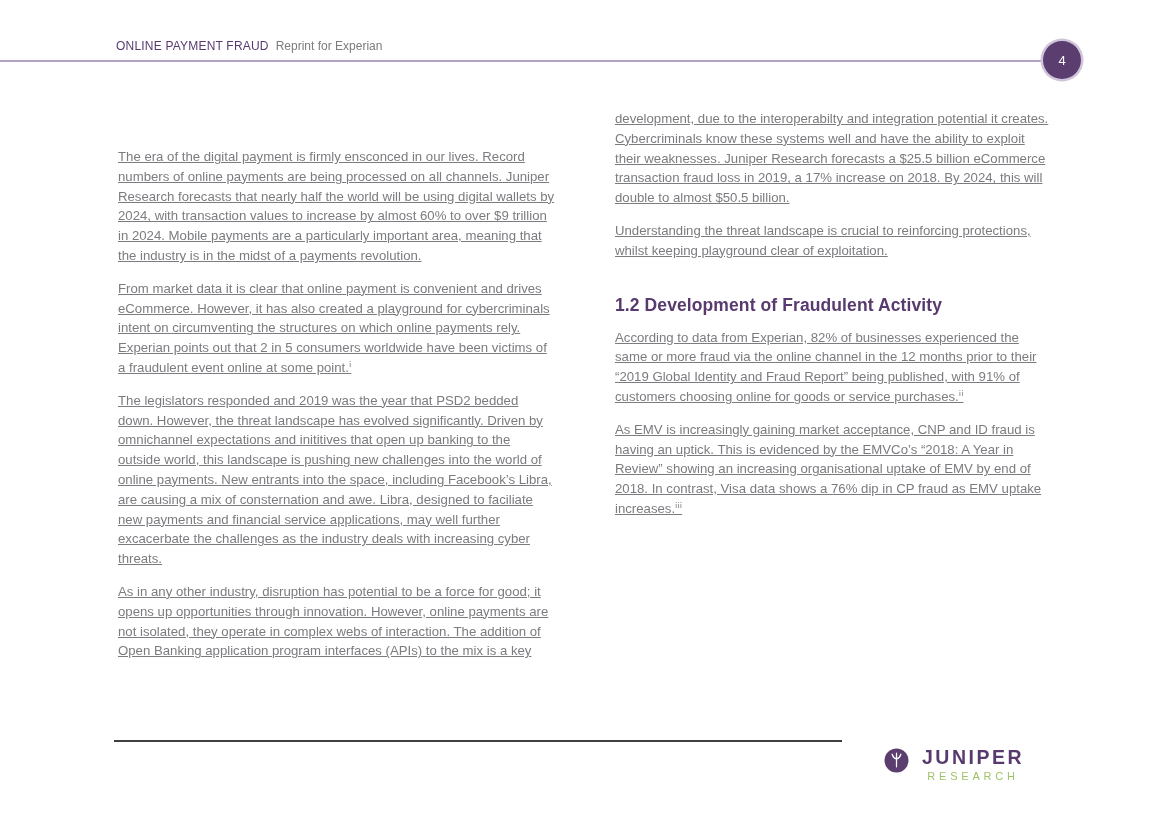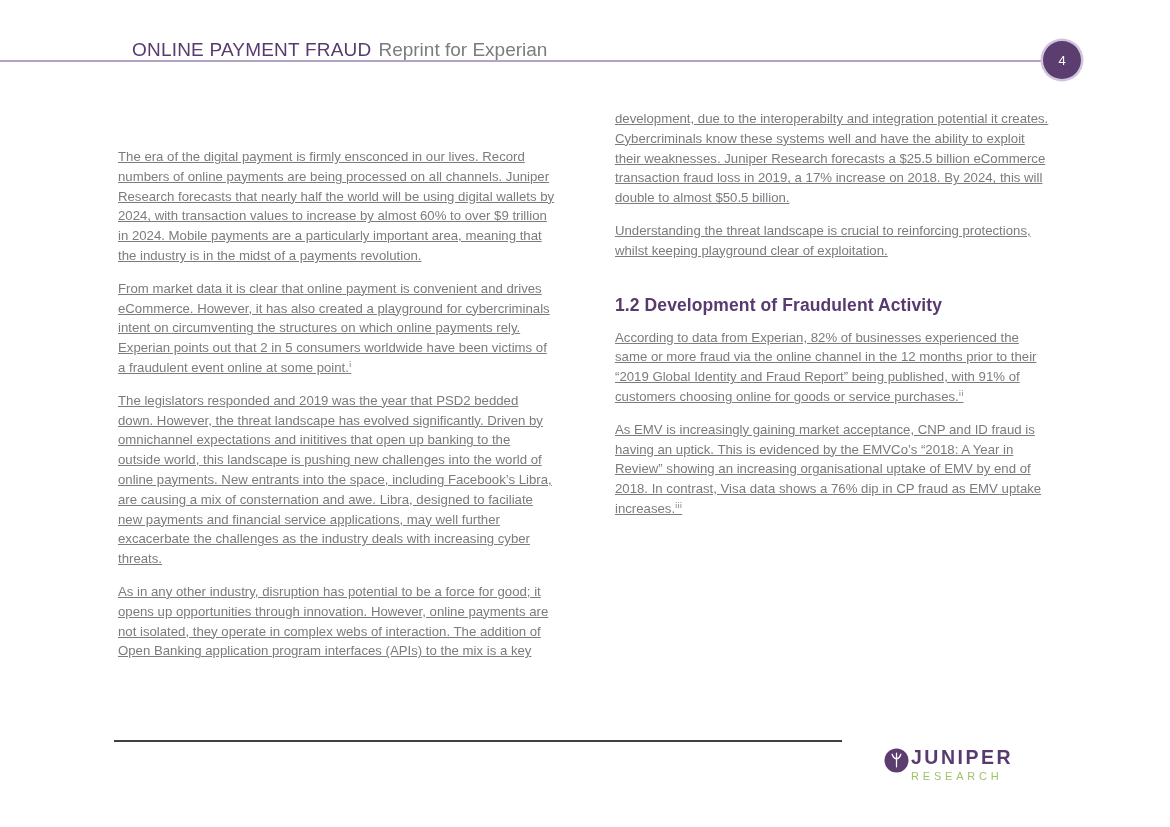--- a/index.html
+++ b/index.html
@@ -5,22 +5,22 @@
   html,body{margin:0;padding:0;background:#ffffff;}
   .page{
     position:relative;
     width:1170px;height:827px;
     background:#ffffff;
     font-family:"Liberation Sans","DejaVu Sans",sans-serif;
     overflow:hidden;
   }
   
   .header-title{
-    position:absolute;left:132px;top:39px;
-    font-size:19px;color:#583a6f;letter-spacing:.2px;white-space:nowrap;
+    position:absolute;left:116px;top:39px;
+    font-size:12px;color:#583a6f;letter-spacing:.2px;white-space:nowrap;
   }
   .header-title .subtitle{color:#7b7c7f;margin-left:7px;letter-spacing:0;}
   .header-rule{
     position:absolute;left:0;top:60px;width:1046px;height:2px;
     background:#b3a4c5;
   }
   .page-badge{
     position:absolute;left:1043px;top:41px;width:38px;height:38px;
     border-radius:50%;background:#5b3d70;color:#ffffff;
     display:flex;align-items:center;justify-content:center;
@@ -42,21 +42,21 @@
   
   .footer-rule{
     position:absolute;left:114px;top:740px;width:728px;height:2px;
     background:#404042;
   }
   .logo{
     position:absolute;left:884px;top:747px;
     display:flex;align-items:flex-start;
   }
   .logo-icon{width:25px;height:25px;margin-top:1px;}
-  .logo-text{margin-left:2px;text-align:left;}
+  .logo-text{margin-left:13px;text-align:center;}
   .logo-name{
     color:#583a6f;font-weight:bold;font-size:19.5px;line-height:21px;
     letter-spacing:2.5px;white-space:nowrap;
   }
   .logo-sub{
     color:#9fc36b;font-size:11px;letter-spacing:3.8px;line-height:10px;
     margin-top:3px;white-space:nowrap;
   }
 </style>
 </head>

